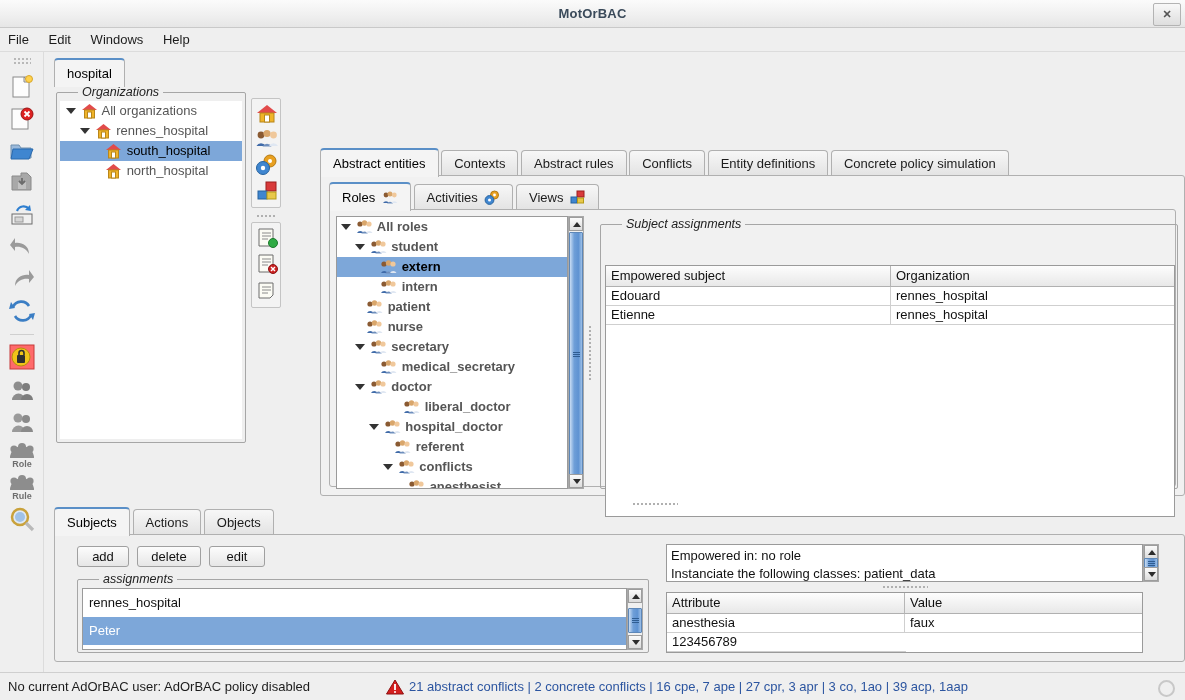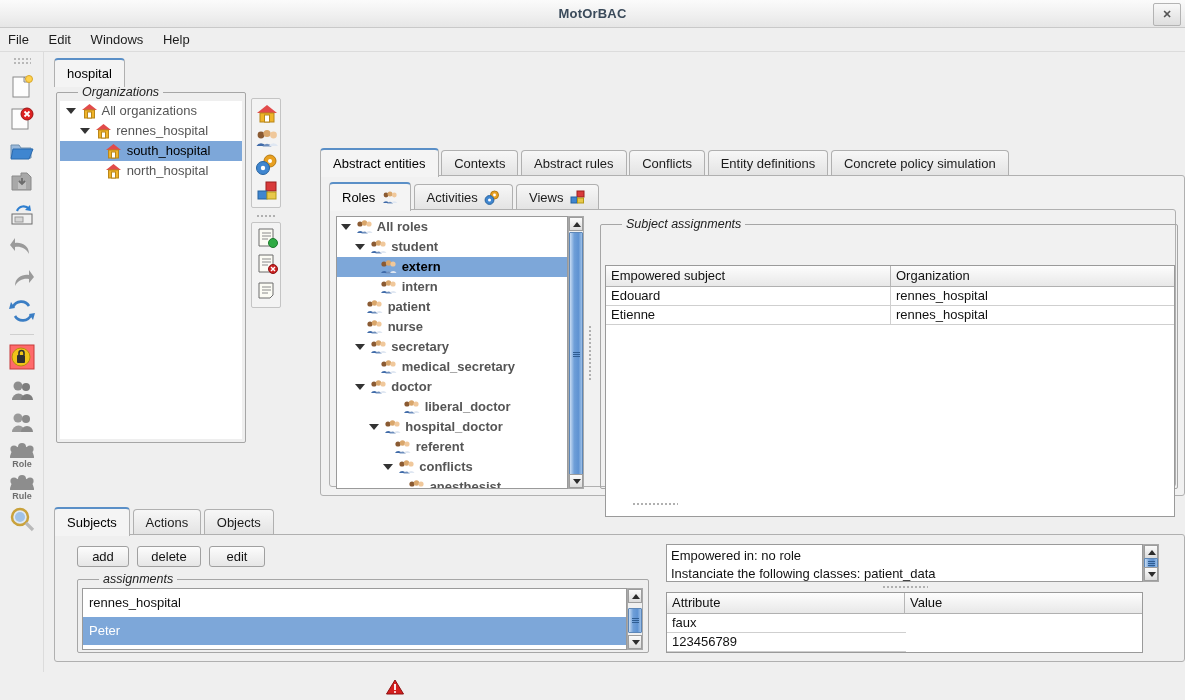--- a/index.html
+++ b/index.html
@@ -771,32 +771,38 @@
         </div>
 
         <div class="splitdots" style="left:827px;top:50px;width:46px;height:4px;"></div>
 
         <div class="tbl" style="left:611px;top:57px;width:477px;height:61px;">
           <div class="thead">
             <div class="th" style="width:238px">Attribute</div>
             <div class="th" style="width:239px;border-right:none">Value</div>
           </div>
           <div class="tr">
+            <div class="td" style="width:238px">anesthesia</div>
             <div class="td" style="width:239px;border-right:none">faux</div>
           </div>
           <div class="tr">
             <div class="td" style="width:239px;border-right:none">123456789</div>
           </div>
         </div>
 
       </div>
     </div>
 
   </div>
 
+  <div class="statusbar">
+    <span class="txt st-left">No current AdOrBAC user: AdOrBAC policy disabled</span>
+    <span class="txt st-conf">21 abstract conflicts | 2 concrete conflicts | 16 cpe, 7 ape | 27 cpr, 3 apr | 3 co, 1ao | 39 acp, 1aap</span>
+    <span class="spinner"></span>
+  </div>
 
   <span class="warn-tri">
     <svg width="18" height="16" viewBox="0 0 18 16">
       <path d="M9 1 L17.5 15 L0.5 15 Z" fill="#d41e1e" stroke="#8c1010"></path>
       <path d="M9 5 L9 11" stroke="#fff" stroke-width="1.8"></path>
       <circle cx="9" cy="13" r="1" fill="#fff"></circle>
     </svg>
   </span>
 
 </div>

